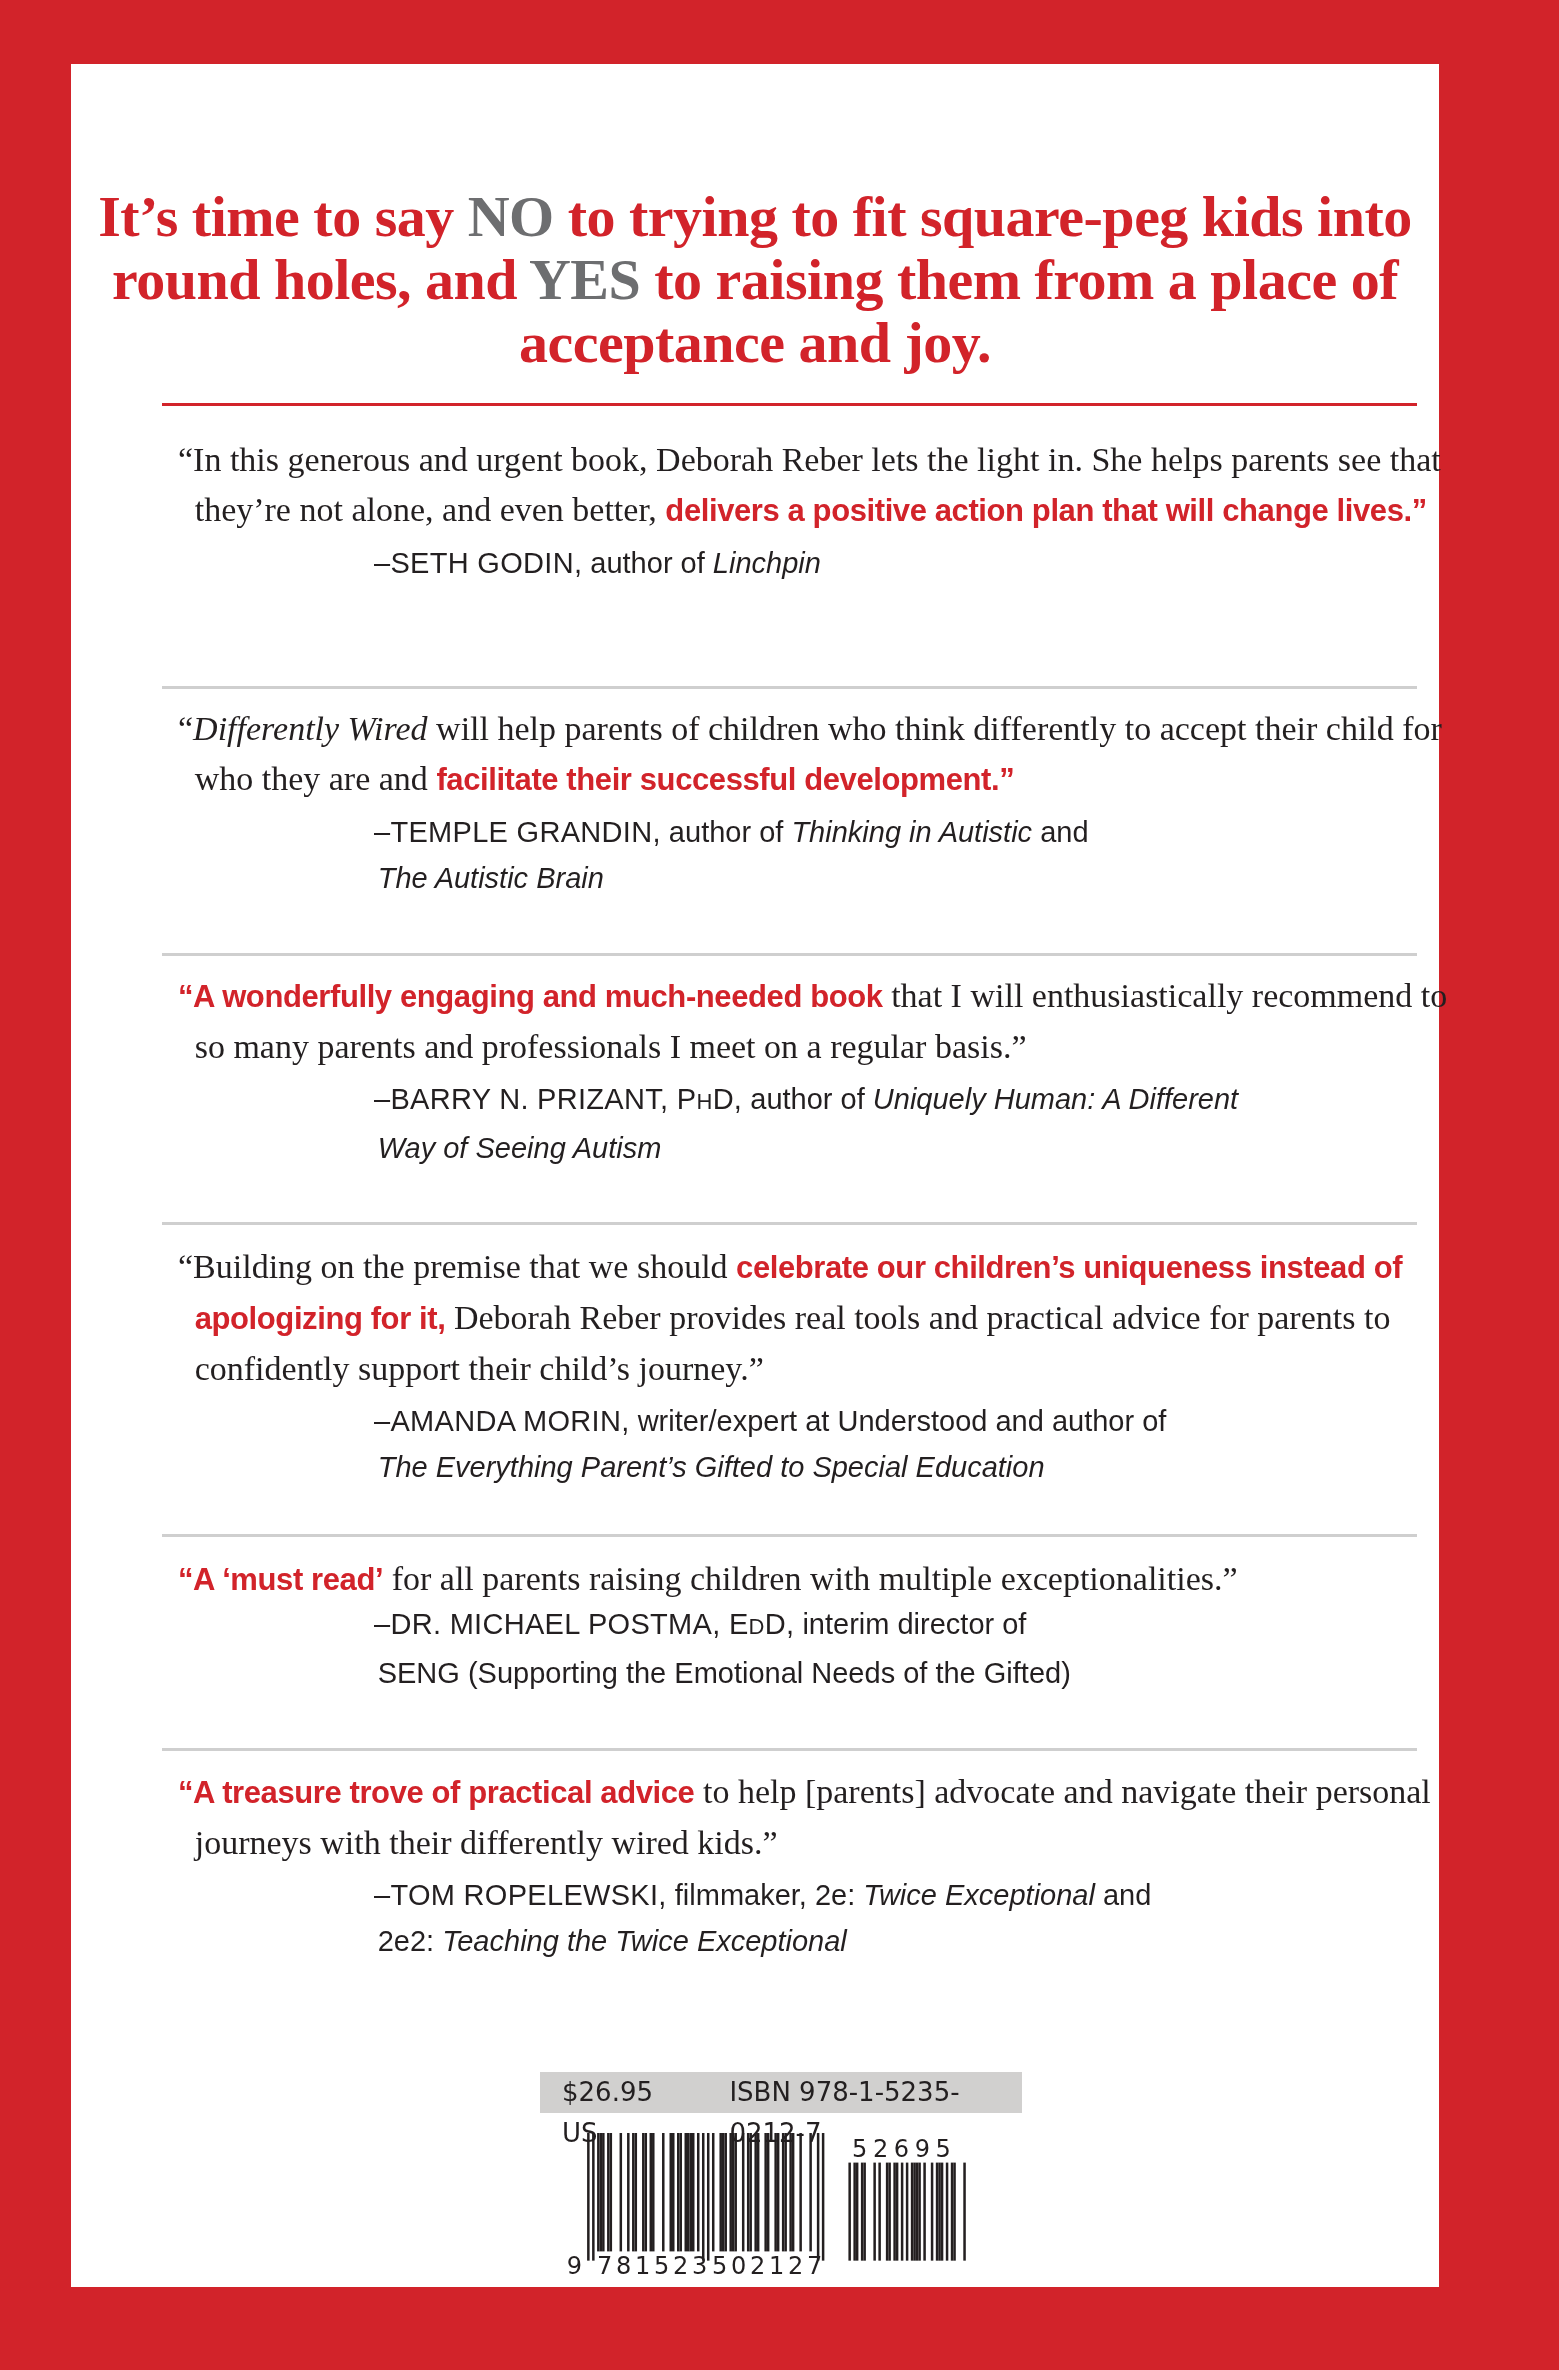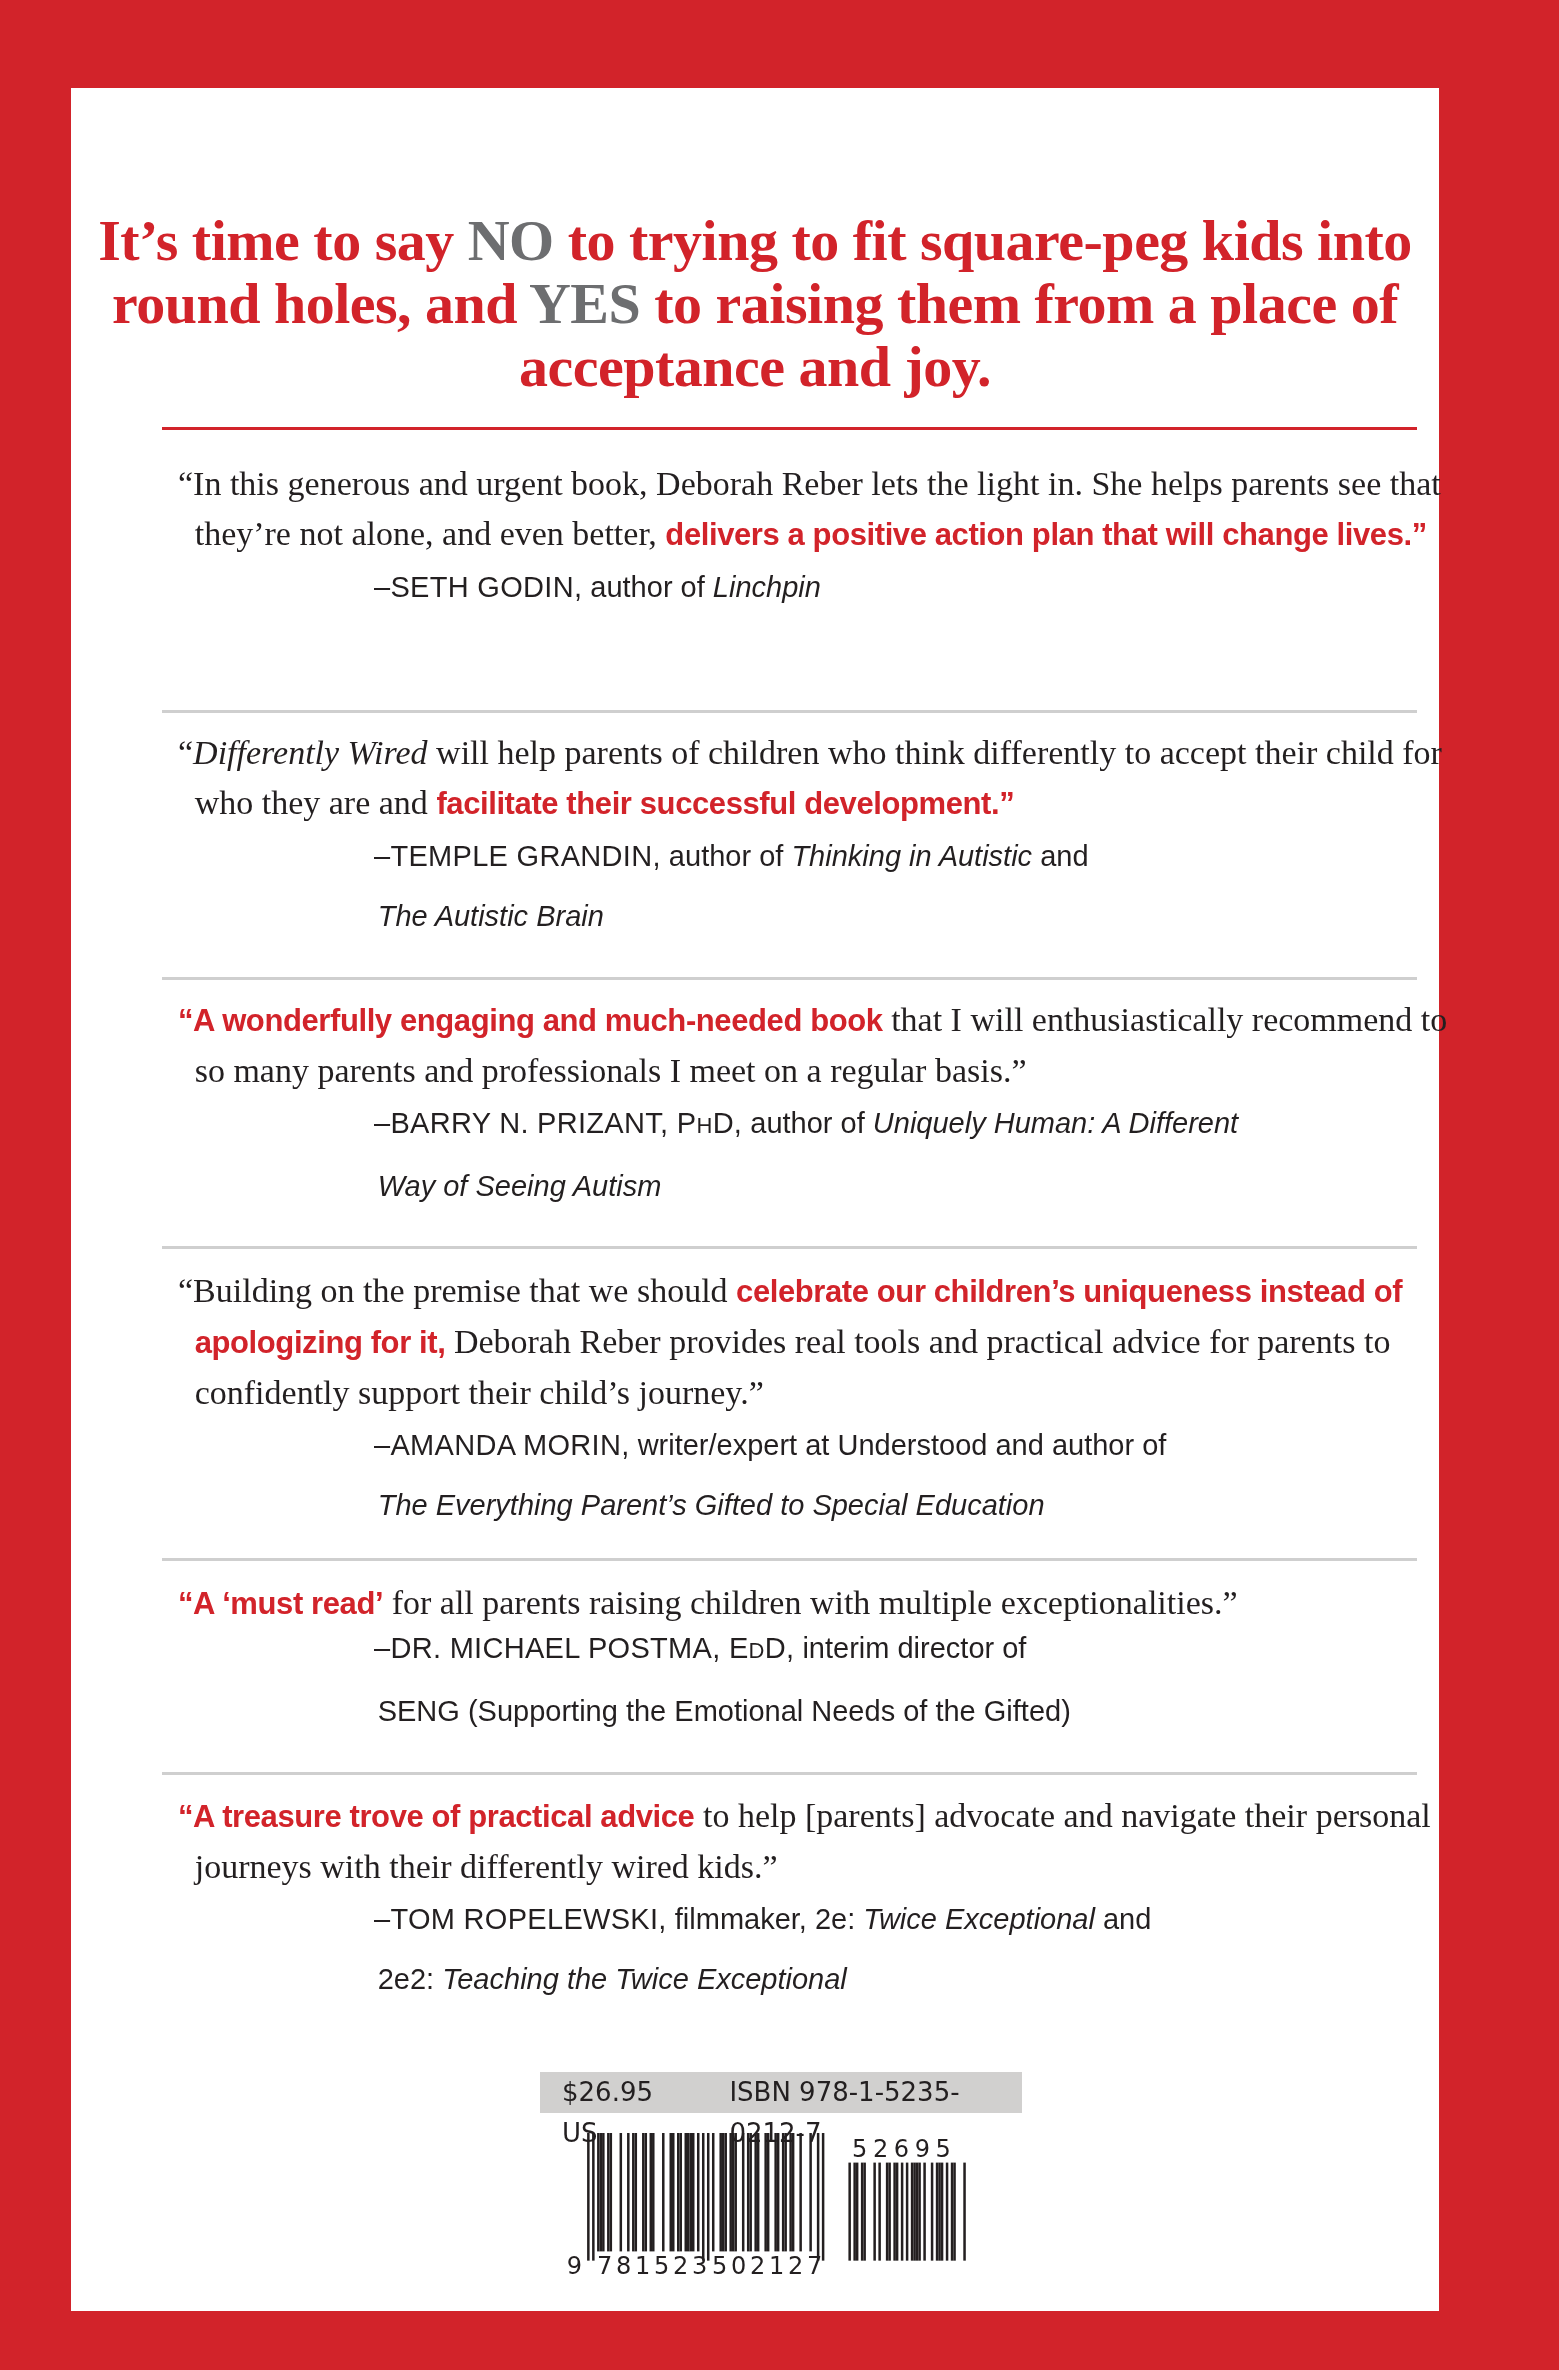--- a/index.html
+++ b/index.html
@@ -4,21 +4,21 @@
 <style>
   html, body { margin: 0; padding: 0; }
   body {
     width: 1559px; height: 2371px;
     background: #d2232a;
     position: relative;
     overflow: hidden;
   }
   .panel {
     position: absolute;
-    left: 71px; top: 88px;
+    left: 71px; top: 64px;
     width: 1368px; height: 2223px;
     background: #ffffff;
   }
   .headline {
     position: absolute;
     left: 0; right: 0; top: 121px;
     text-align: center;
     font-family: "Liberation Serif", "DejaVu Serif", serif;
     font-weight: bold;
     font-size: 58px;
@@ -58,21 +58,21 @@
     font-family: "Liberation Sans", "DejaVu Sans", sans-serif;
     font-size: 29px;
     line-height: 46px;
     color: #231f20;
     margin-top: 3.7px;
     padding-left: 212px;
   }
   .attr .name { font-weight: normal; letter-spacing: 0.3px; }
   .attr .sc { font-size: 22px; }
   .attr i { font-style: italic; }
-  .attr .line2 { display: block; padding-left: 3.7px; margin-top: 14px; }
+  .attr .line2 { display: block; padding-left: 3.7px; }
   .rule-gray {
     position: absolute;
     left: 91px; width: 1255px;
     height: 2.8px;
     background: #cfcfcf;
   }
   .price-bar {
     position: absolute;
     left: 468px; top: 1991px;
     width: 482px; height: 41px;

